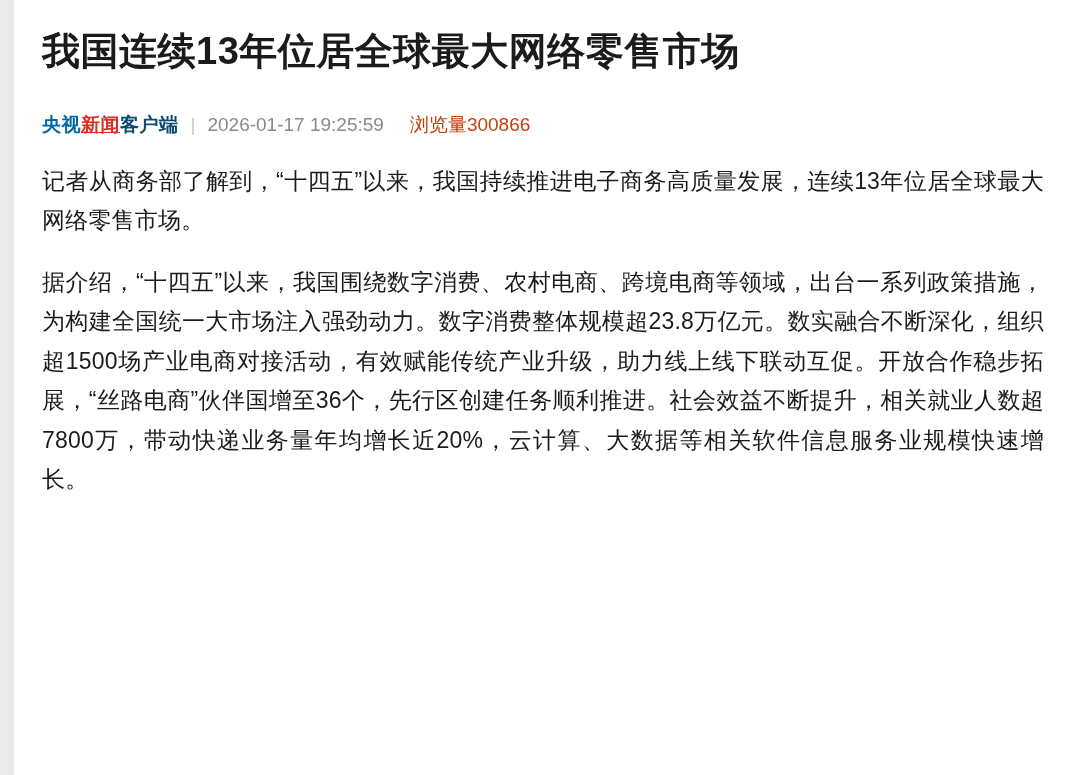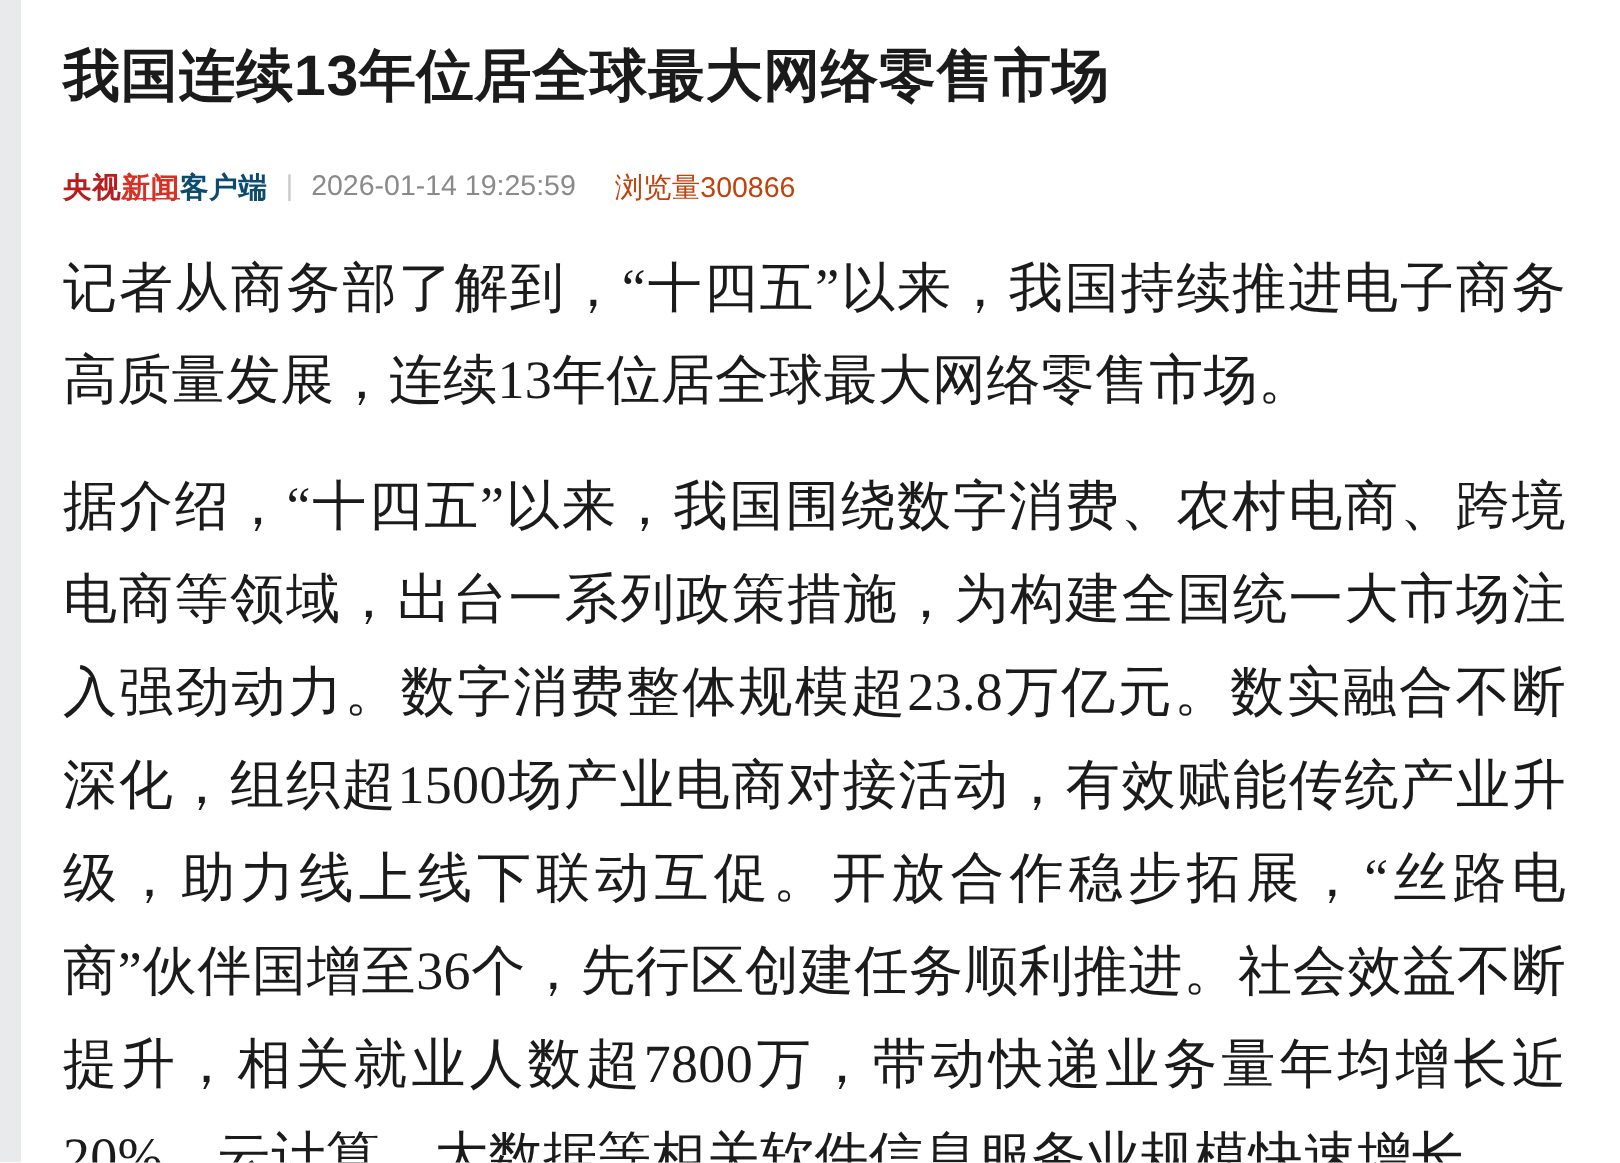--- a/index.html
+++ b/index.html
@@ -52,66 +52,65 @@
     align-items: center;
     font-size: 19px;
     color: #8a8a8a;
     white-space: nowrap;
   }
   .source {
     font-weight: bold;
     font-size: 19px;
     letter-spacing: 0.5px;
   }
-  .source .s1 { color: #b91c1c; }
+  .source .s1 { color: #0369a1; }
   .source .s2 { color: #d93025; text-decoration: underline; }
   .source .s3 { color: #0c4a6e; }
   .meta-sep {
     color: #c9c9c9;
     margin: 0 12px;
     font-size: 19px;
   }
   .meta-date {
     color: #8a8a8a;
     margin-right: 26px;
   }
   .meta-views {
     color: #c2410c;
   }
   .article {
     margin-top: 24px;
   }
   .para {
-    font-size: 36px;
+    font-size: 23px;
     line-height: 1.72;
     color: #1b1b1b;
     margin: 0 0 22px 0;
     text-align: justify;
     letter-spacing: 0.2px;
-    font-family: Liberation Serif, serif;
   }
   .para:last-child {
     margin-bottom: 0;
   }
 </style>
 </head>
 <body>
 
 <div class="page">
 
   <div class="left-rail"></div>
 
   <div class="content">
 
     <h1 class="headline">我国连续13年位居全球最大网络零售市场</h1>
 
     <div class="meta">
       <span class="source"><span class="s1">央视</span><span class="s2">新闻</span><span class="s3">客户端</span></span>
       <span class="meta-sep">|</span>
-      <span class="meta-date">2026-01-14 19:25:59</span>
+      <span class="meta-date">2026-01-17 19:25:59</span>
       <span class="meta-views">浏览量300866</span>
     </div>
 
     <div class="article">
       <p class="para">记者从商务部了解到，“十四五”以来，我国持续推进电子商务高质量发展，连续13年位居全球最大网络零售市场。</p>
       <p class="para">据介绍，“十四五”以来，我国围绕数字消费、农村电商、跨境电商等领域，出台一系列政策措施，为构建全国统一大市场注入强劲动力。数字消费整体规模超23.8万亿元。数实融合不断深化，组织超1500场产业电商对接活动，有效赋能传统产业升级，助力线上线下联动互促。开放合作稳步拓展，“丝路电商”伙伴国增至36个，先行区创建任务顺利推进。社会效益不断提升，相关就业人数超7800万，带动快递业务量年均增长近20%，云计算、大数据等相关软件信息服务业规模快速增长。</p>
     </div>
 
   </div>
 </div>

